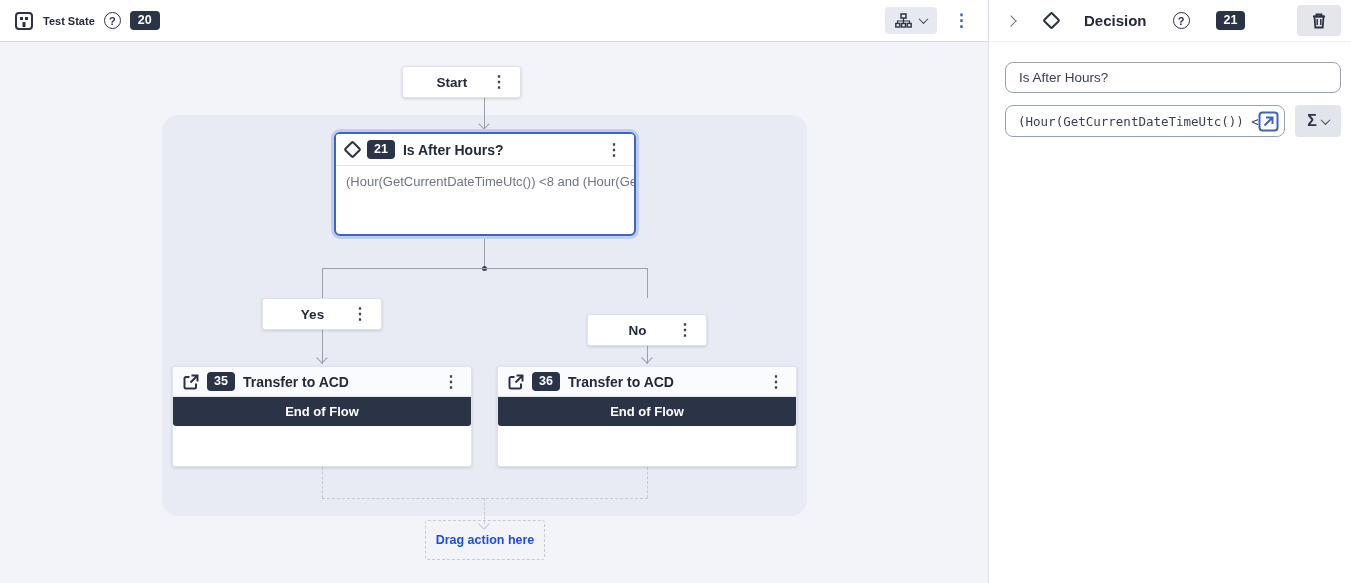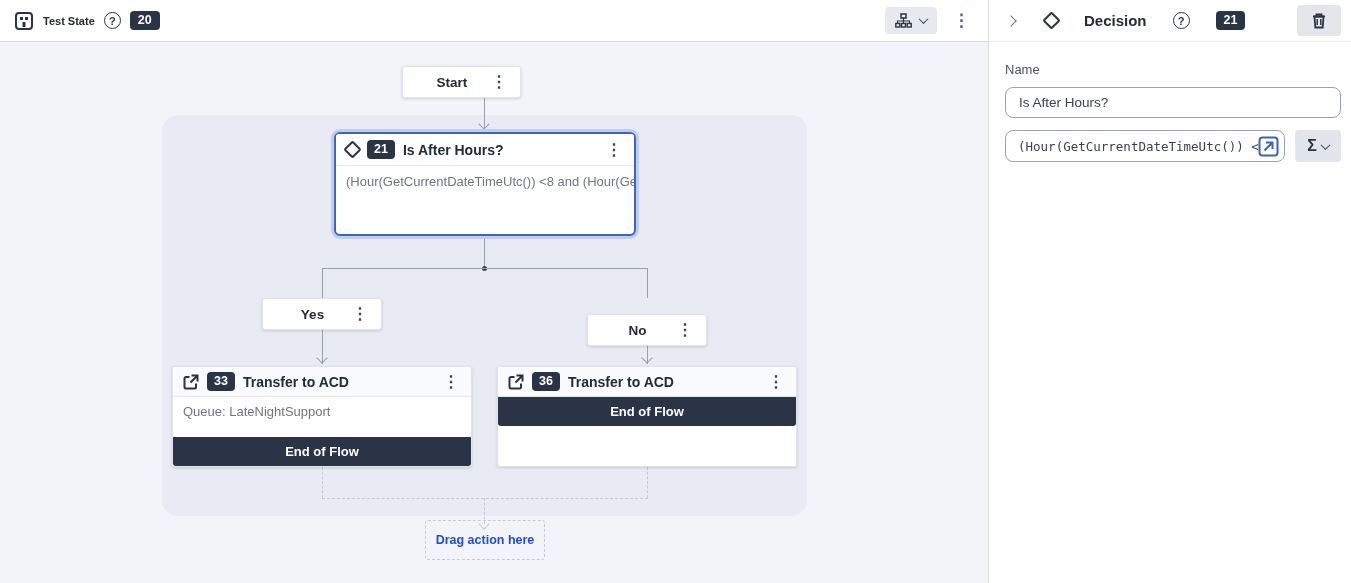--- a/index.html
+++ b/index.html
@@ -171,25 +171,24 @@
     </div>
 
     <div class="node action-node action-left">
       <div class="node-header">
         <span style="display:flex;">
           <svg width="16" height="16" viewBox="0 0 16 16">
               <path d="M13 9.5 V13 a1.5 1.5 0 0 1 -1.5 1.5 H3 A1.5 1.5 0 0 1 1.5 13 V4.5 A1.5 1.5 0 0 1 3 3 H6.5" fill="none" stroke="#2c3342" stroke-width="2"></path>
               <path d="M8.5 1.5 H14.5 V7.5 M14 2 L7.5 8.5" fill="none" stroke="#2c3342" stroke-width="2"></path>
             </svg>
         </span>
-        <span class="badge sm">33</span>
+        <span class="badge sm">35</span>
         <span class="node-title">Transfer to ACD</span>
         <button class="kebab">⋮</button>
       </div>
-      <div class="node-body">Queue: LateNightSupport</div>
       <div class="node-footer">End of Flow</div>
     </div>
 
     <div class="node action-node action-right">
       <div class="node-header">
         <span style="display:flex;">
           <svg width="16" height="16" viewBox="0 0 16 16">
               <path d="M13 9.5 V13 a1.5 1.5 0 0 1 -1.5 1.5 H3 A1.5 1.5 0 0 1 1.5 13 V4.5 A1.5 1.5 0 0 1 3 3 H6.5" fill="none" stroke="#2c3342" stroke-width="2"></path>
               <path d="M8.5 1.5 H14.5 V7.5 M14 2 L7.5 8.5" fill="none" stroke="#2c3342" stroke-width="2"></path>
             </svg>
@@ -219,21 +218,20 @@
               <path d="M1 3.5 h12" stroke="#2c3342" stroke-width="1.8"></path>
               <path d="M4.5 3 V1.5 h5 V3" fill="none" stroke="#2c3342" stroke-width="1.8"></path>
               <path d="M2.5 3.5 l0.8 11 h7.4 l0.8 -11 z" fill="none" stroke="#2c3342" stroke-width="1.8"></path>
               <path d="M5.2 6 v6 M8.8 6 v6" stroke="#2c3342" stroke-width="1.5"></path>
             </svg>
         </span>
       </button>
     </div>
 
     <div class="panel-body">
-      <div class="field-label">Name</div>
       <input class="text-input" type="text" value="Is After Hours?" style="">
 
       <div class="expr-row" style="margin-top:12px;">
         <div class="expr-field">
           <span class="expr-text">(Hour(GetCurrentDateTimeUtc()) &lt;8 and</span>
           <span style="display:flex; flex:none;">
             <svg width="21" height="21" viewBox="0 0 21 21">
                 <rect x="1.5" y="1.5" width="18" height="18" rx="3" fill="none" stroke="#3f62bb" stroke-width="2"></rect>
                 <path d="M8 6.5 h6.5 V13 M14 7 L6.5 14.5" fill="none" stroke="#3f62bb" stroke-width="2"></path>
               </svg>

